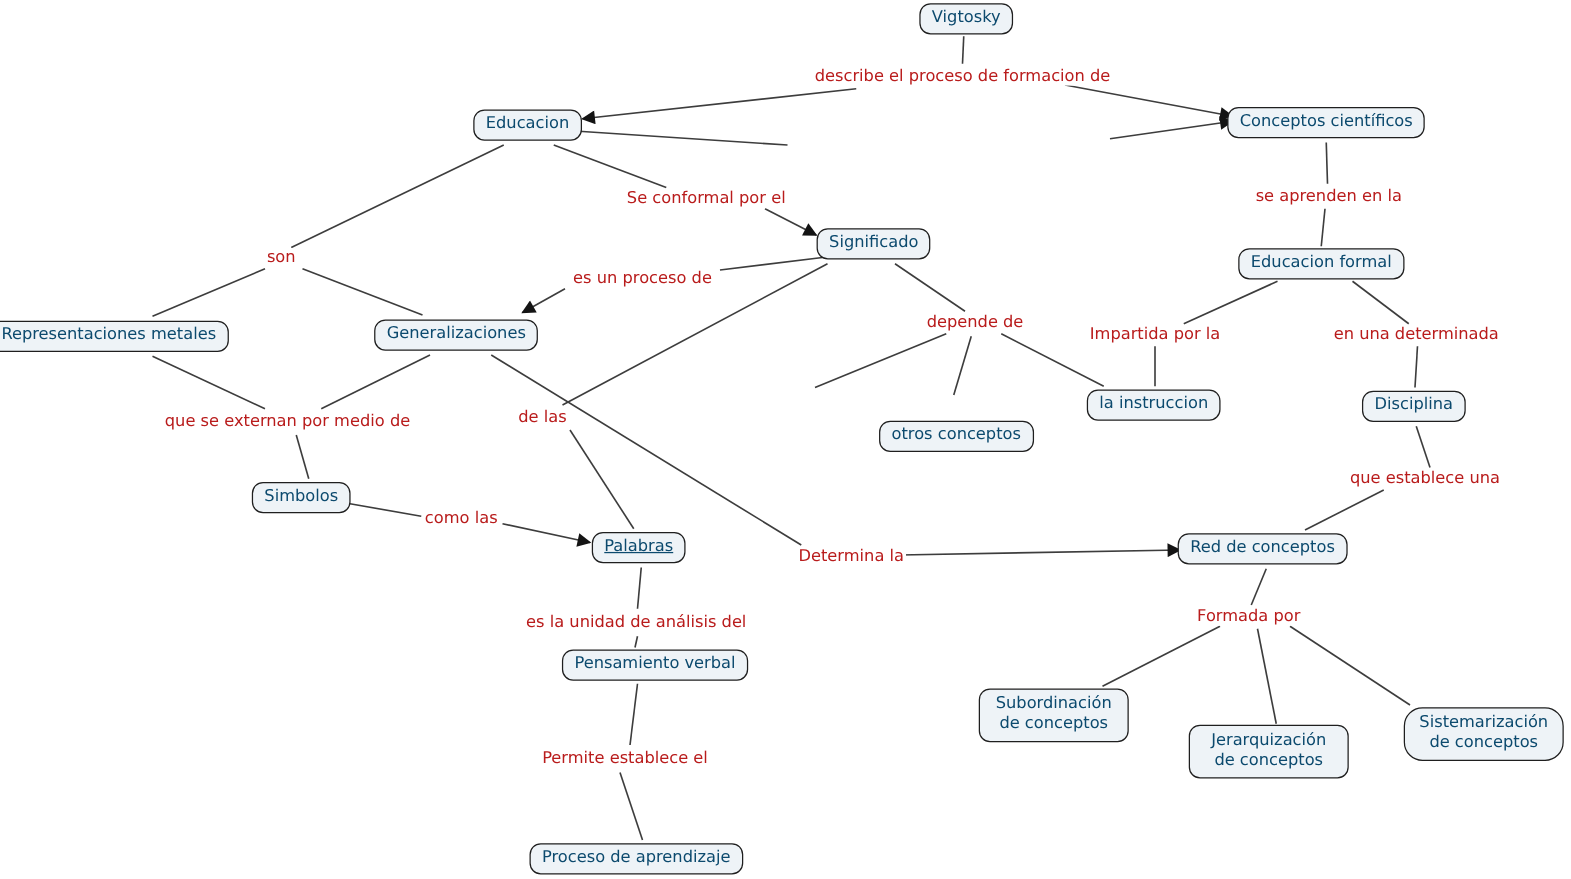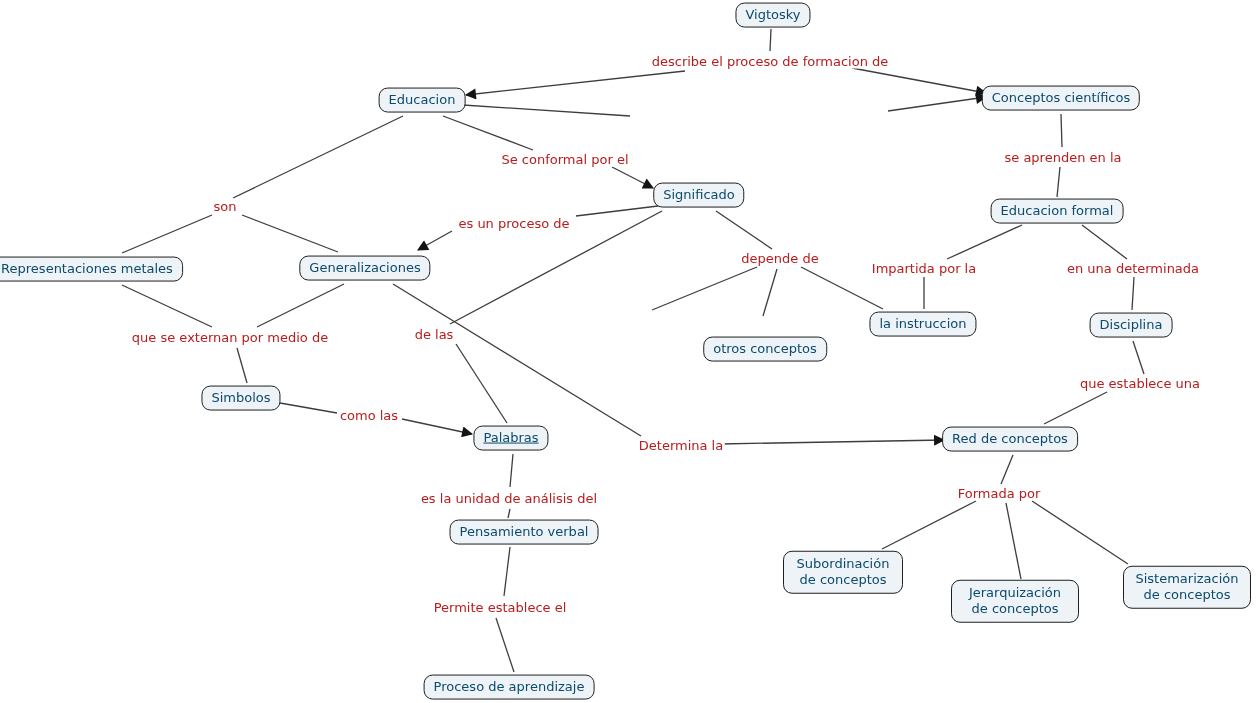--- a/index.html
+++ b/index.html
@@ -86,21 +86,21 @@
   <div class="node" style="left:765px; top:349px;">otros conceptos</div>
   <div class="node" style="left:923px; top:324px;text-align:center;">la instruccion</div>
   <div class="node" style="left:1131px; top:325px;">Disciplina</div>
   <div class="node" style="left:241px; top:398px;">Simbolos</div>
   <div class="node" style="left:511px; top:438px;text-decoration:underline;">Palabras</div>
   <div class="node" style="left:1010px; top:439px;">Red de conceptos</div>
   <div class="node" style="left:492px; top:532px;margin-left:32px;">Pensamiento verbal</div>
   <div class="node" style="left:509px; top:687px;">Proceso de aprendizaje</div>
   <div class="node wrap" style="left:843px; top:572px; width:104px;">Subordinación de conceptos</div>
   <div class="node wrap" style="left:1015px; top:601px; width:112px;">Jerarquización de conceptos</div>
-  <div class="node wrap" style="left:1187px; top:587px; width:112px;">Sistemarización de conceptos</div>
+  <div class="node wrap" style="left:1187px; top:587px; width:112px;border-radius:15px;">Sistemarización de conceptos</div>
 
   <div class="llabel" style="left:770px; top:61px;">describe el proceso de formacion de</div>
   <div class="llabel" style="left:565px; top:159px;">Se conformal por el</div>
   <div class="llabel" style="left:225px; top:206px;">son</div>
   <div class="llabel" style="left:514px; top:223px;">es un proceso de</div>
   <div class="llabel" style="left:780px; top:258px;">depende de</div>
   <div class="llabel" style="left:924px; top:268px;">Impartida por la</div>
   <div class="llabel" style="left:1133px; top:268px;">en una determinada</div>
   <div class="llabel" style="left:1063px; top:157px;">se aprenden en la</div>
   <div class="llabel" style="left:230px; top:337px;">que se externan por medio de</div>

